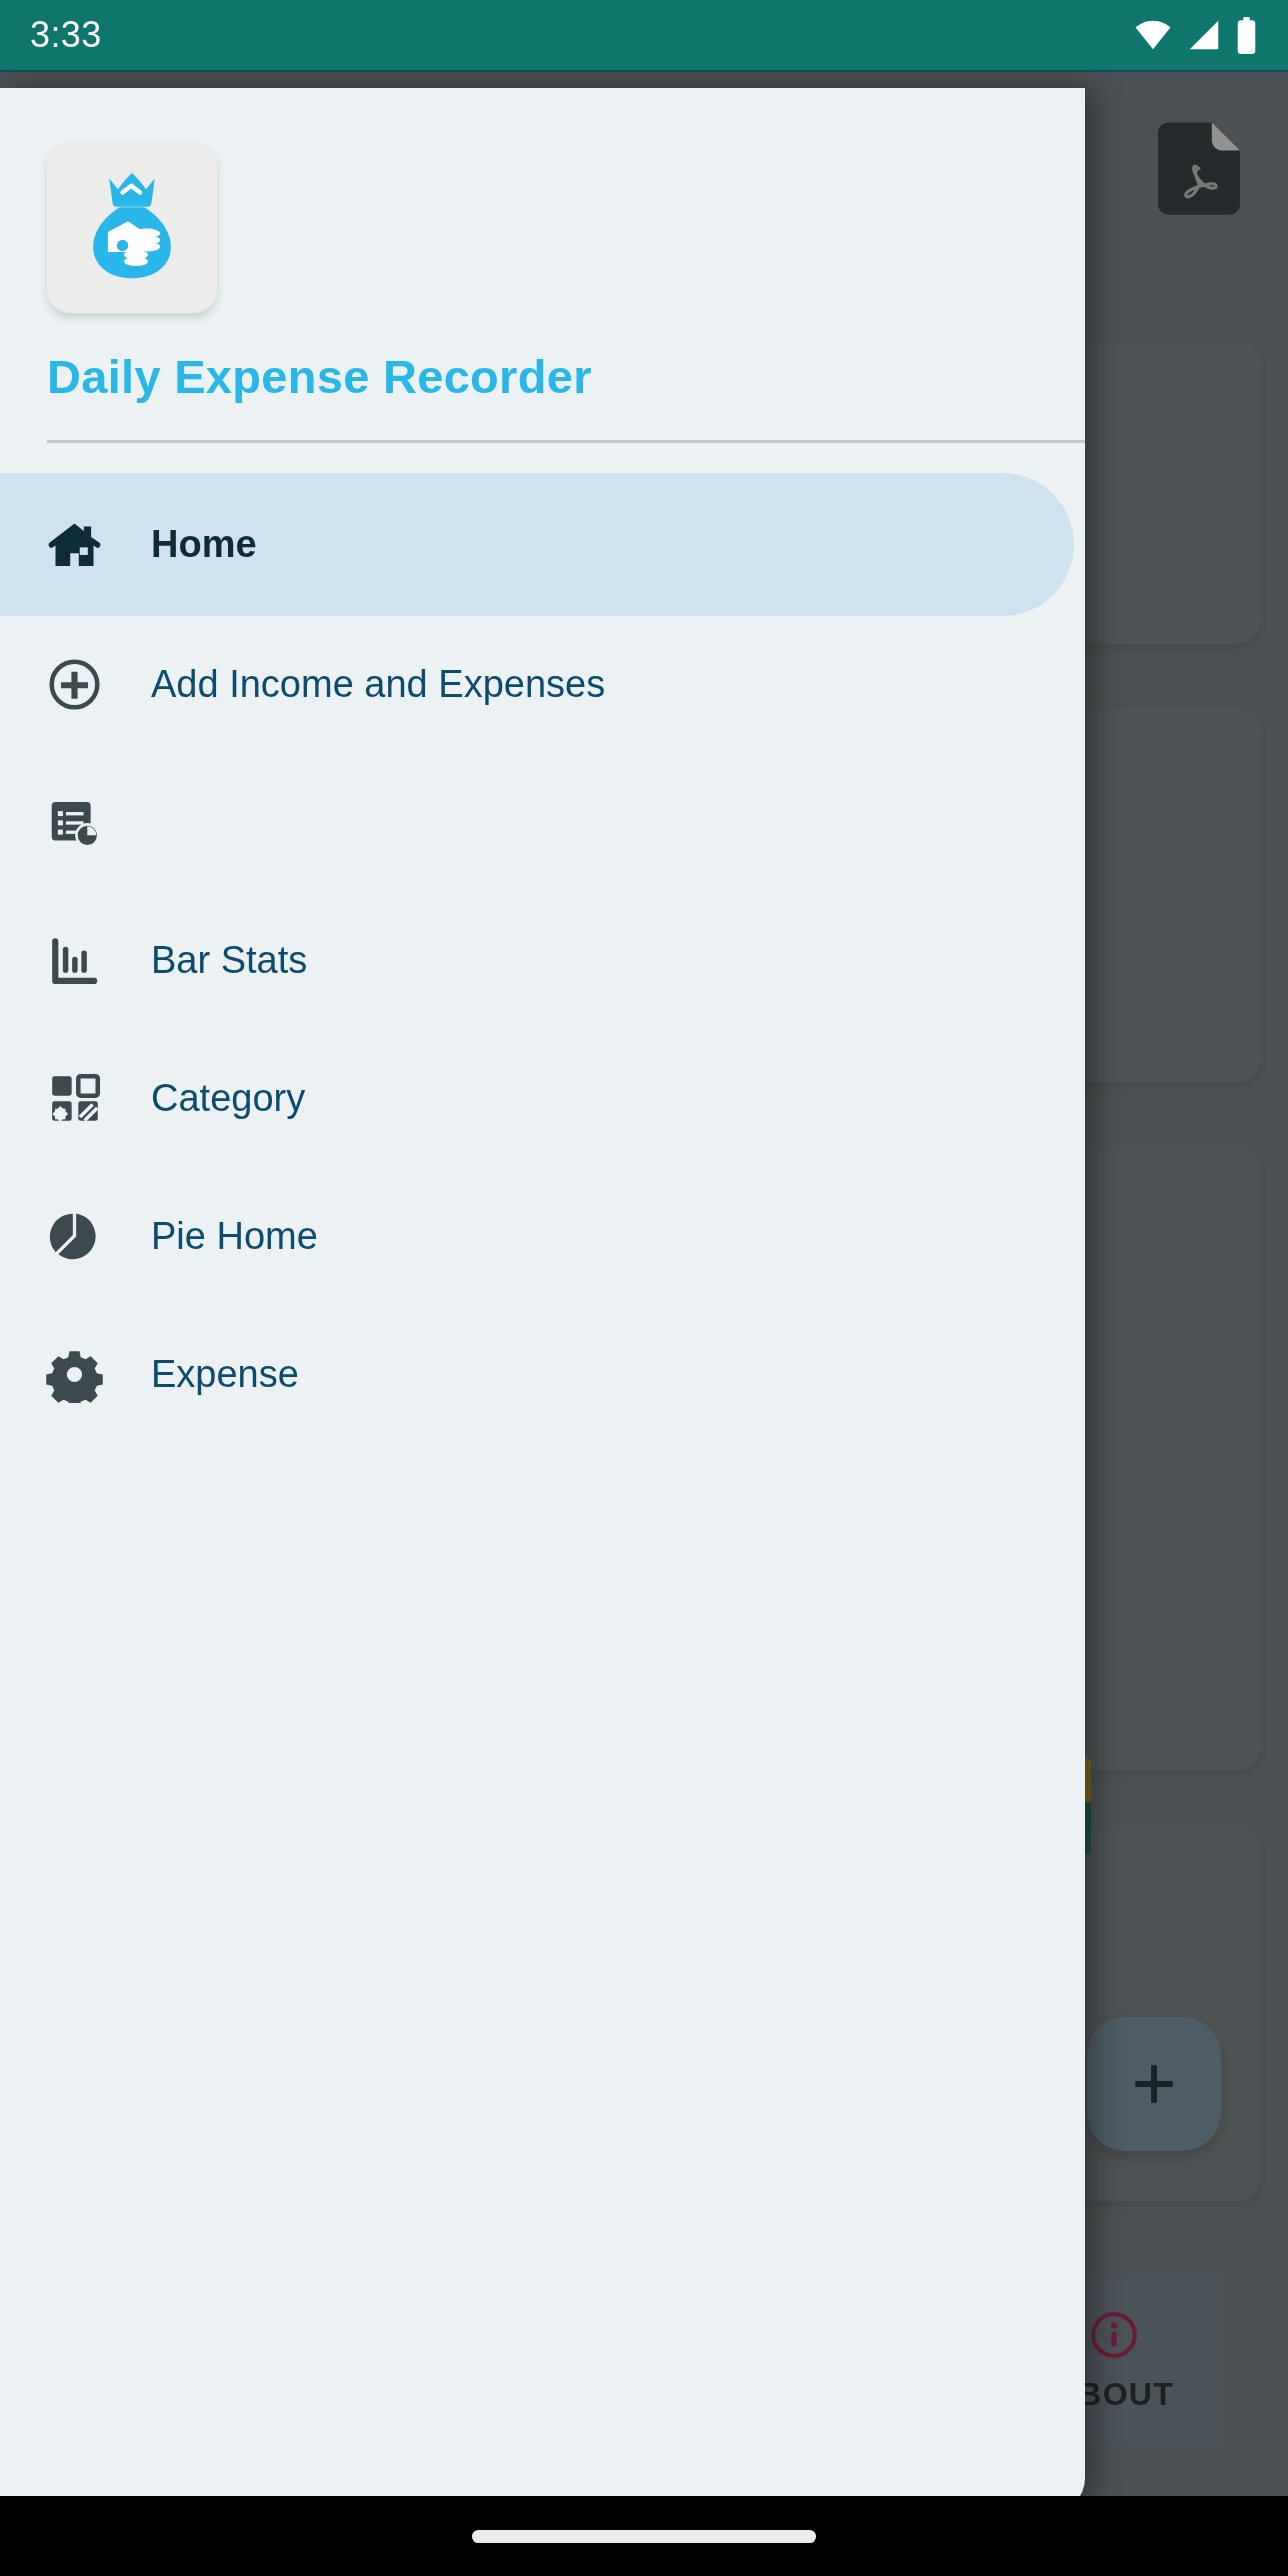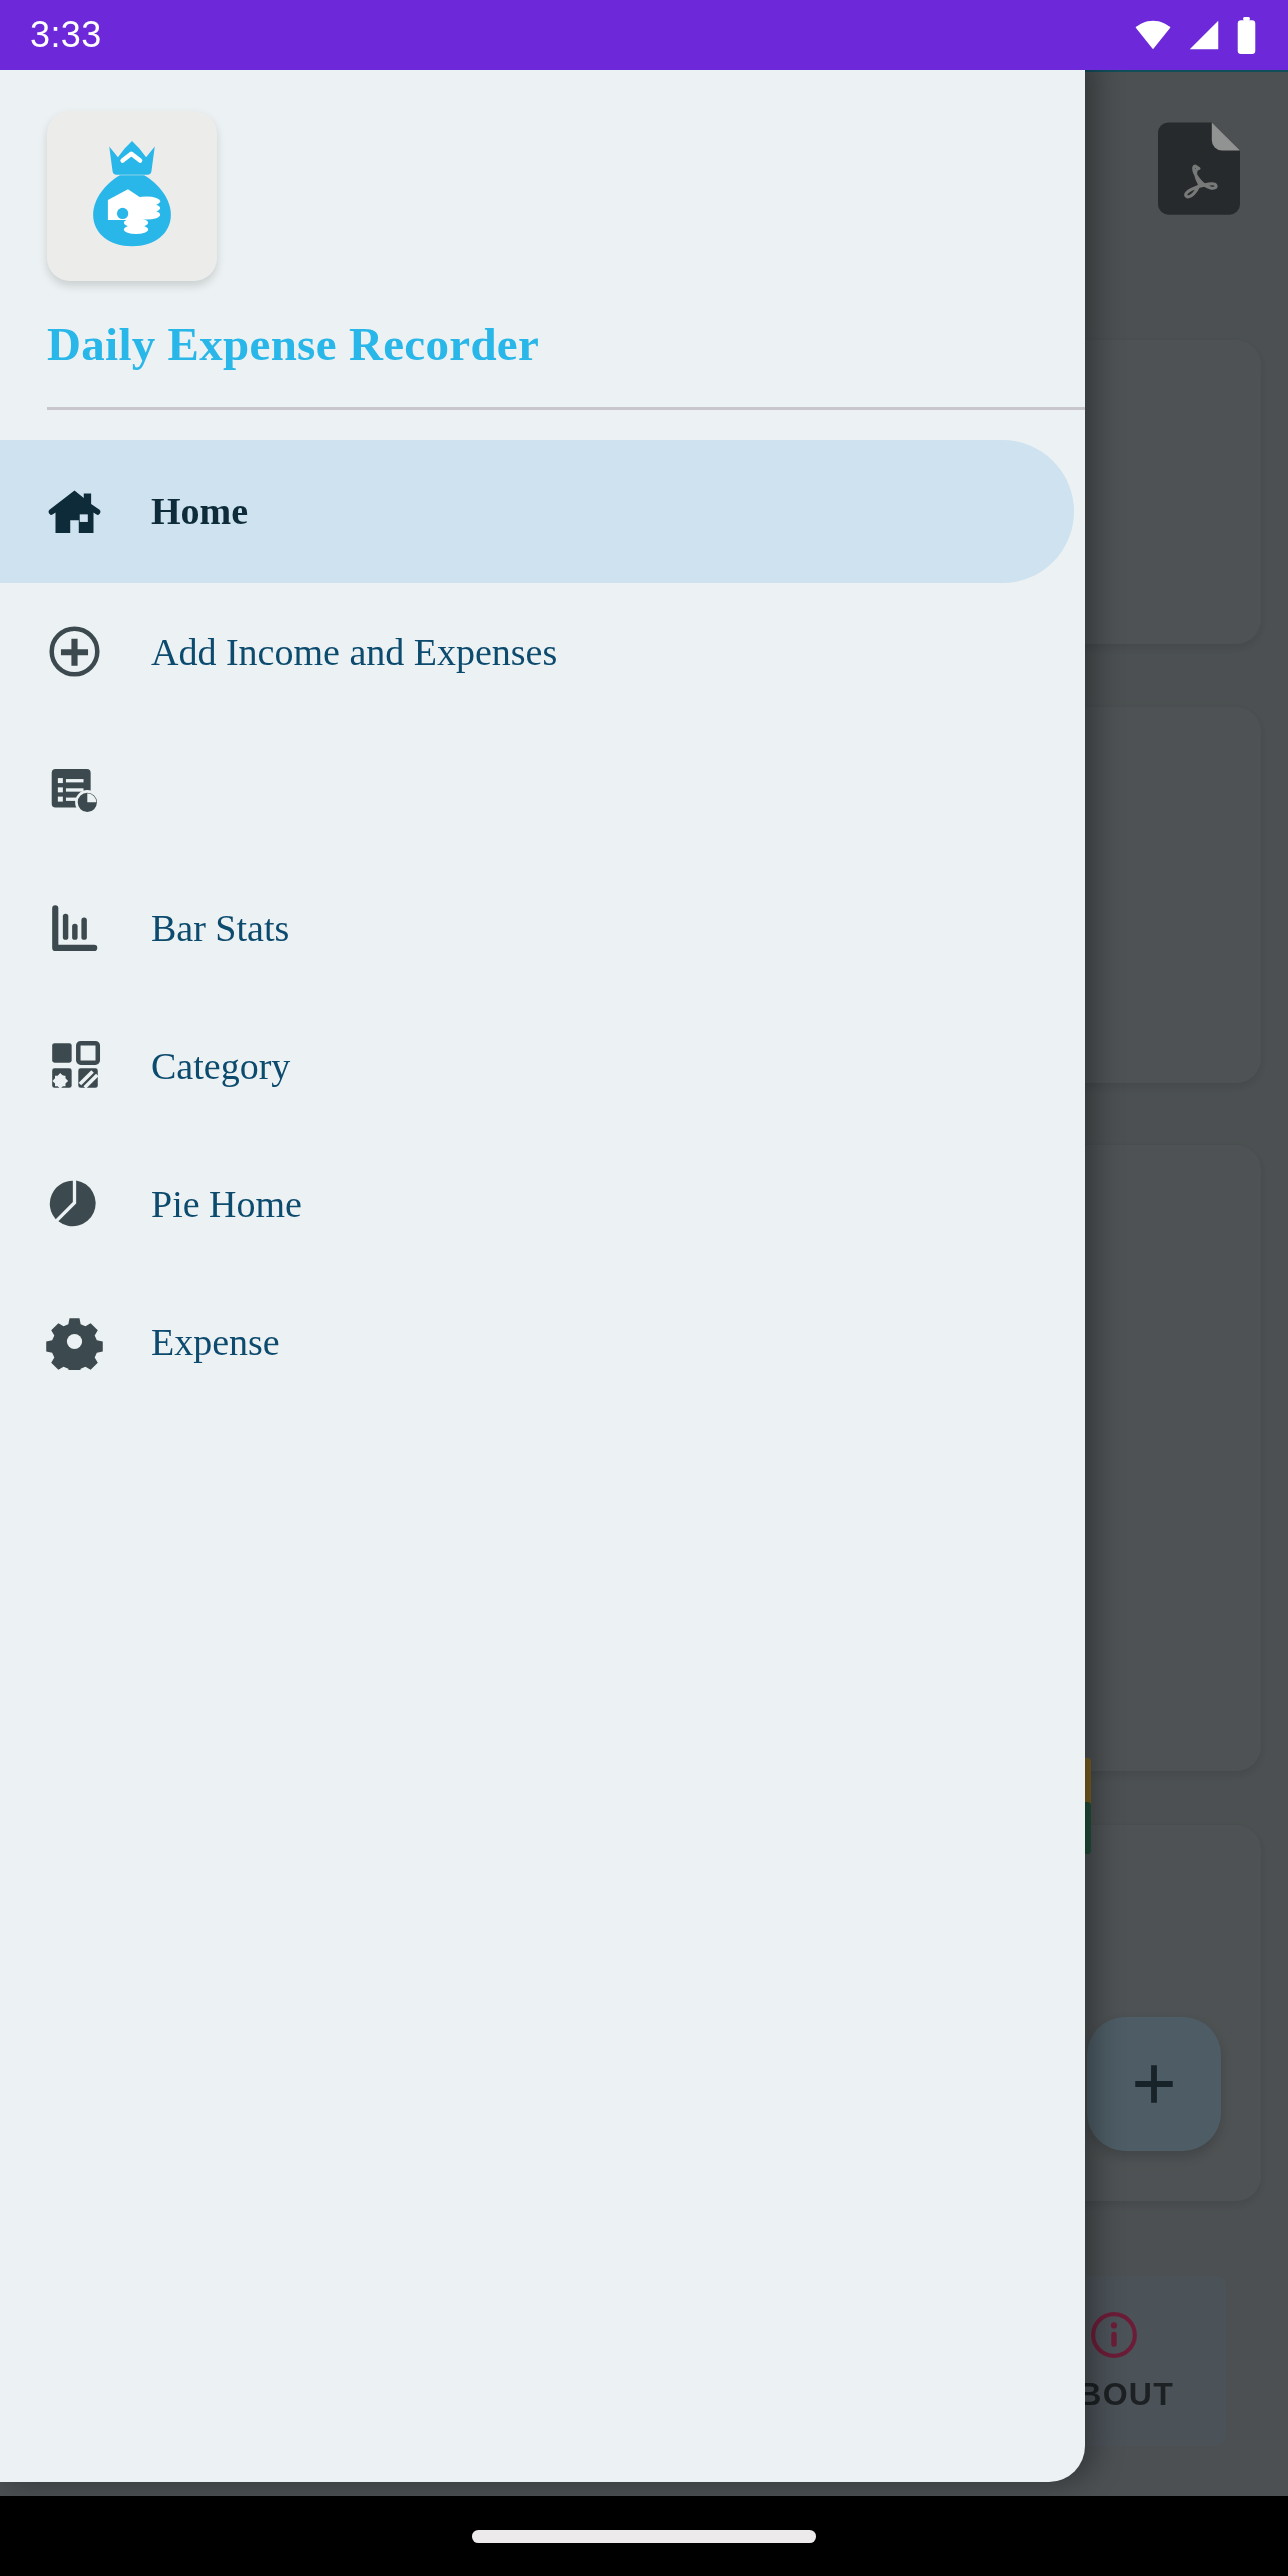--- a/index.html
+++ b/index.html
@@ -125,21 +125,21 @@
     height: 2496px;
     background: rgba(40,44,46,0.45);
   }
 
   
   #status-bar {
     position: absolute;
     left: 0; top: 0;
     width: 1288px;
     height: 70px;
-    background: #6d28d9;
+    background: #0f766e;
     display: flex;
     align-items: center;
     justify-content: space-between;
     padding: 0 30px;
     box-sizing: border-box;
     z-index: 40;
   }
   #status-bar .clock {
     color: #ffffff;
     font-size: 36px;
@@ -150,29 +150,28 @@
     display: flex;
     align-items: center;
     gap: 12.5px;
   }
   #status-bar .sys-icons svg { display: block; }
 
   
   #drawer {
     position: absolute;
     left: 0;
-    top: 56px;
+    top: 88px;
     width: 1085px;
     height: 2426px;
     background: #ecf2f3;
     border-bottom-right-radius: 36px;
     box-shadow: 9px 0 30px rgba(0,0,0,0.35);
     z-index: 30;
     overflow: hidden;
-    font-family: Liberation Serif, serif;
   }
 
   .drawer-header {
     padding: 55px 0 0 47px;
   }
   .app-logo {
     width: 170px;
     height: 170px;
     background: #ececeb;
     border-radius: 23px;

